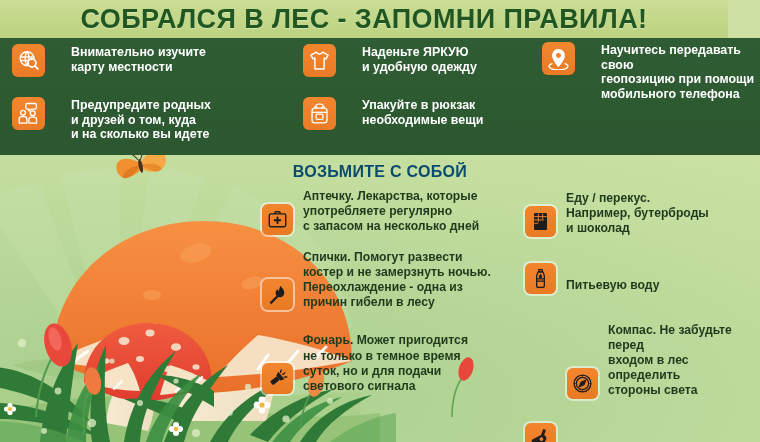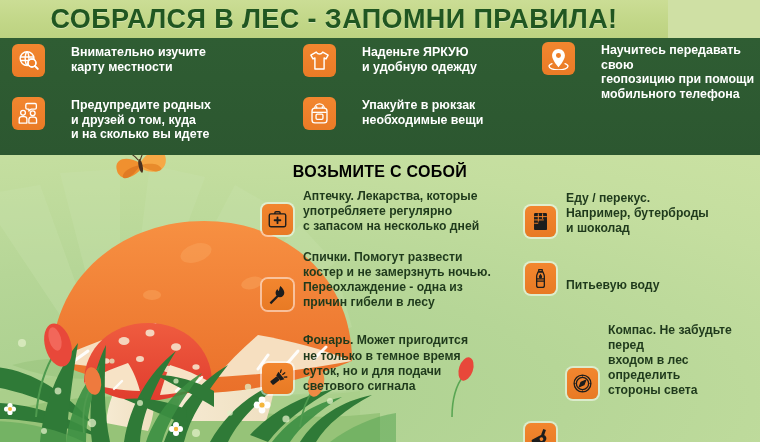--- a/index.html
+++ b/index.html
@@ -5,21 +5,21 @@
   html,body{margin:0;padding:0;}
   body{
     width:760px;height:442px;overflow:hidden;
     font-family:"Liberation Sans","DejaVu Sans",sans-serif;
     background:#cfe0a4;
   }
   #poster{position:relative;width:760px;height:442px;overflow:hidden;}
 
   
   .header-band{
-    position:absolute;left:0;top:0;width:668px;height:38px;
+    position:absolute;left:0;top:0;width:728px;height:38px;
     background:linear-gradient(180deg,#cbdd95 0%,#c2d788 55%,#bcd281 100%);
     display:flex;align-items:center;justify-content:center;
   }
   .header-title{
     font-size:27px;font-weight:bold;color:#205621;letter-spacing:.4px;
     white-space:nowrap;line-height:1;
     text-shadow:0 1px 0 rgba(255,255,255,.35);
   }
 
   
@@ -54,21 +54,21 @@
     position:absolute;left:0;top:155px;width:760px;height:287px;
     background:
       radial-gradient(150% 120% at 18% 85%, #a9cf8e 0%, #b6d697 38%, #c4de9f 70%, #cde3a4 100%);
     overflow:hidden;
   }
   .scene svg{position:absolute;left:0;top:0;}
 
   
   .section-title{
     position:absolute;left:0;top:163px;width:760px;text-align:center;
-    font-size:16px;font-weight:bold;color:#000000;letter-spacing:.3px;
+    font-size:16px;font-weight:bold;color:#0c4a6e;letter-spacing:.3px;
   }
   .cols{position:absolute;left:0;top:188px;width:760px;height:250px;}
   .col-l{position:absolute;left:262px;top:0;width:250px;}
   .col-r{position:absolute;left:525px;top:2px;width:235px;}
   .item{display:flex;align-items:flex-end;gap:10px;margin-bottom:10px;}
   .item-txt{
     color:#1f3a1c;font-size:12.2px;font-weight:bold;line-height:15.2px;
     padding-top:1px;
   }
   .ico-s{width:31px;height:31px;border-radius:6px;

